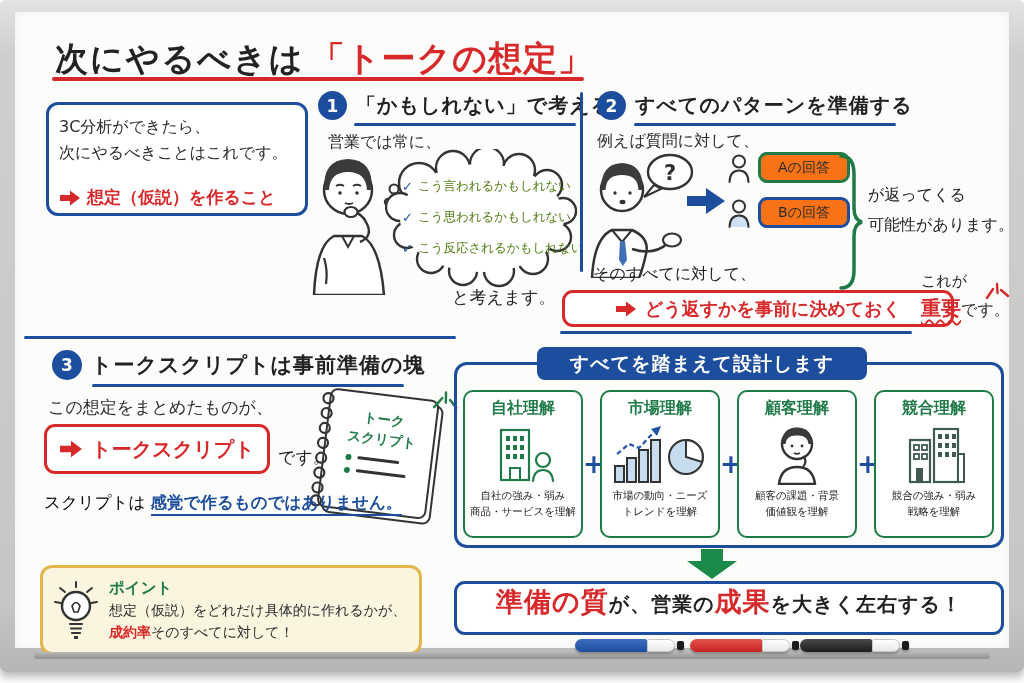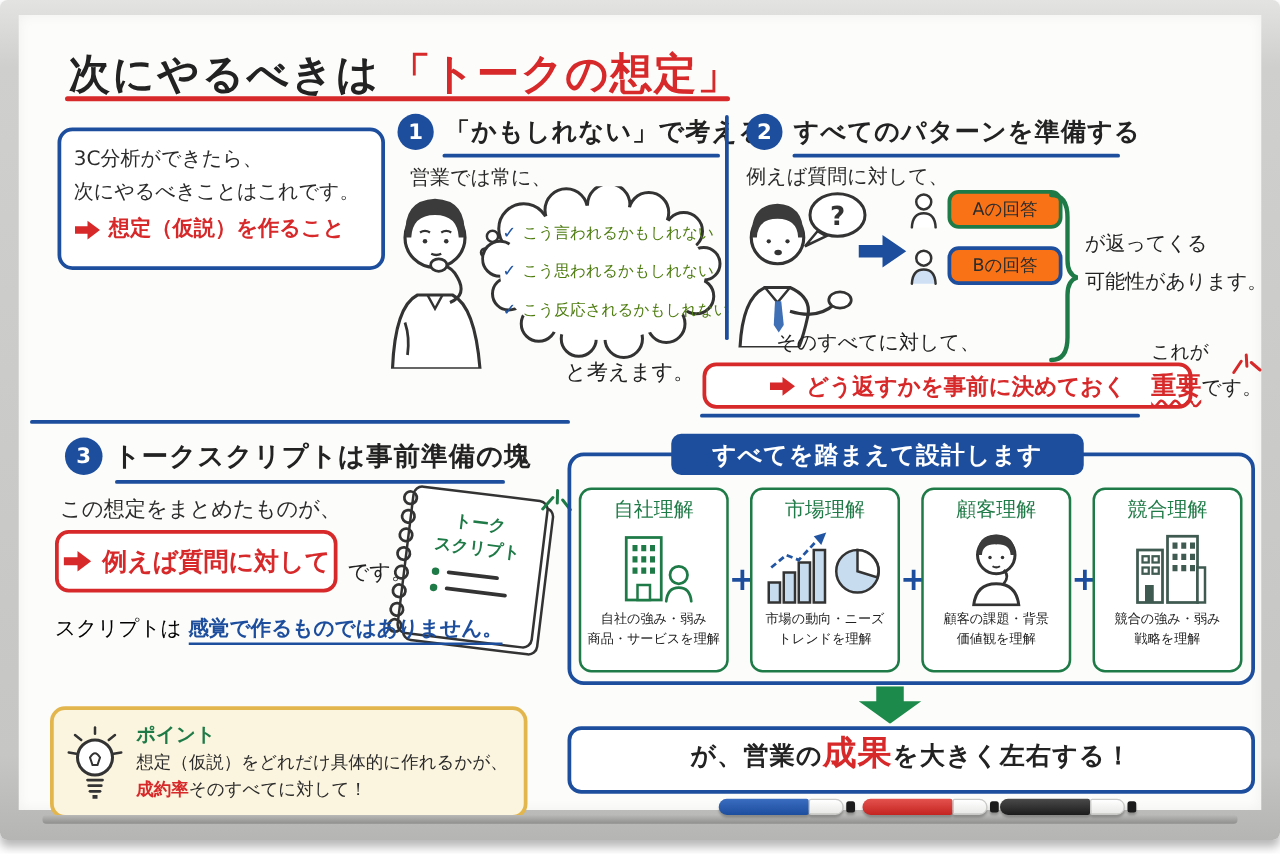--- a/index.html
+++ b/index.html
@@ -16,21 +16,21 @@
 
   
   .title-row { display:flex; align-items:baseline; gap:6px; white-space:nowrap; }
   .title-black { font-size:33px; font-weight:bold; letter-spacing:2px; color:#222; }
   .title-red   { font-size:34px; font-weight:bold; letter-spacing:1px; color:#d7282a; }
   .title-underline { height:4px; background:#d7282a; border-radius:2px; }
 
   
   .intro-box { border:3px solid #1d4e9e; border-radius:12px; background:#fff;
                padding:9px 10px; font-size:16px; line-height:1.6; color:#2b2b2b; }
-  .action-row { display:flex; align-items:center; gap:6px; margin-top:5px; white-space:nowrap; }
+  .action-row { display:flex; align-items:center; gap:6px; margin-top:19px; white-space:nowrap; }
   .action-row .txt { color:#d7282a; font-weight:bold; font-size:17px; }
 
   
   .sec-header { display:flex; align-items:center; gap:9px; white-space:nowrap; }
   .num-circle { width:29px; height:29px; border-radius:50%; background:#1d4e9e; color:#fff;
                 display:flex; align-items:center; justify-content:center;
                 font-size:17px; font-weight:bold; flex:0 0 auto; }
   .sec-title { font-size:20px; font-weight:bold; color:#222; letter-spacing:1px; }
   .blue-underline { height:3px; background:#1d4e9e; border-radius:2px; }
   .lead { font-size:16px; color:#2b2b2b; white-space:nowrap; }
@@ -62,21 +62,21 @@
   .note3 { font-size:16.5px; white-space:nowrap; }
   .note3 .blue-part { color:#1d4e9e; font-weight:bold; border-bottom:2.5px solid #1d4e9e; padding-bottom:2px; }
 
   
   .design-outer { border:3px solid #1d4e9e; border-radius:13px; background:transparent; }
   .design-banner { background:#1d4e9e; border-radius:8px; color:#fff; font-weight:bold; font-size:19px;
                    display:flex; align-items:center; justify-content:center; letter-spacing:1px; white-space:nowrap; }
   .cards-row { display:flex; align-items:center; }
   .card { width:120px; height:148px; border:2.5px solid #1e7a46; border-radius:10px; background:#fff;
           display:flex; flex-direction:column; align-items:center; padding-top:6px; }
-  .card-title { color:#1e7a46; font-weight:normal; font-size:16px; white-space:nowrap; }
+  .card-title { color:#1e7a46; font-weight:bold; font-size:16px; white-space:nowrap; }
   .card-icon { height:66px; display:flex; align-items:center; justify-content:center; margin-top:2px; }
   .card-desc { font-size:10.5px; color:#222; line-height:1.55; text-align:center; white-space:nowrap; }
   .plus { width:17px; text-align:center; color:#1d4e9e; font-weight:bold; font-size:26px; }
 
   
   .conclusion { border:3px solid #1d4e9e; border-radius:11px; background:#fff;
                 display:flex; align-items:baseline; justify-content:center; white-space:nowrap; }
   .concl-red { font-size:27px; font-weight:bold; color:#d7282a; letter-spacing:1px; }
   .concl-black { font-size:20px; color:#222; font-weight:bold; letter-spacing:1px; }
 
@@ -233,21 +233,21 @@
   </div>
 
   <svg class="abs" style="left:838px; top:152px;" width="26" height="140" viewBox="0 0 26 140">
     <path d="M3 4 Q16 4 16 22 L16 56 Q16 68 24 70 Q16 72 16 84 L16 118 Q16 136 3 136" fill="none" stroke="#1e7a46" stroke-width="3.5" stroke-linecap="round"></path>
   </svg>
   <div class="abs nowrap" style="left:868px; top:180px; font-size:16px; color:#222; line-height:1.9;">
     <div>が返ってくる</div>
     <div>可能性があります。</div>
   </div>
 
-  <div class="abs nowrap" style="left:593px; top:264px; font-size:16px; color:#222;margin-left:28px;">そのすべてに対して、</div>
+  <div class="abs nowrap" style="left:593px; top:264px; font-size:16px; color:#222;">そのすべてに対して、</div>
 
   <div class="abs red-box" style="left:562px; top:290px; width:392px; height:37px;">
     <svg width="22" height="18" viewBox="0 0 22 18">
         <path d="M1 6 h10 V1.5 L21 9 L11 16.5 V12 H1 Z" fill="#d7282a"></path>
       </svg>
     <span class="txt" style="font-size:18px;">どう返すかを事前に決めておく</span>
   </div>
 
   <div class="abs nowrap" style="left:921px; top:272px;">
     <div class="emph-pre">これが</div>
@@ -270,21 +270,21 @@
     <div class="num-circle" style="width:30px;height:30px;">3</div>
     <div class="sec-title" style="font-size:21px;">トークスクリプトは事前準備の塊</div>
   </div>
   <div class="abs blue-underline" style="left:92px; top:384px; width:312px;"></div>
   <div class="abs lead" style="left:48px; top:396px; font-size:17px;">この想定をまとめたものが、</div>
 
   <div class="abs red-box" style="left:44px; top:424px; width:226px; height:50px;">
     <svg width="24" height="20" viewBox="0 0 22 18">
         <path d="M1 6 h10 V1.5 L21 9 L11 16.5 V12 H1 Z" fill="#d7282a"></path>
       </svg>
-    <span class="txt" style="font-size:20px;">例えば質問に対して</span>
+    <span class="txt" style="font-size:20px;">トークスクリプト</span>
   </div>
   <div class="abs nowrap" style="left:278px; top:446px; font-size:17px; color:#222;">です。</div>
 
   <div class="abs notebook" style="left:298px; top:386px; width:150px; height:136px;">
     <div class="abs" style="left:30px; top:12px; width:110px; height:120px; background:#fff; border:2.5px solid #333; border-radius:8px;"></div>
     <div class="abs" style="left:25px; top:7px; width:110px; height:120px; background:#fff; border:2.5px solid #333; border-radius:8px;"></div>
     <svg class="abs" style="left:12px; top:10px;" width="24" height="118" viewBox="0 0 24 118">
       <g fill="none" stroke="#333" stroke-width="2.2">
         <circle cx="12" cy="8" r="5"></circle>
           <circle cx="12" cy="23" r="5"></circle>
@@ -429,20 +429,21 @@
         <div>戦略を理解</div>
       </div>
     </div>
   </div>
 
   <svg class="abs" style="left:684px; top:549px;" width="56" height="30" viewBox="0 0 56 30">
     <path d="M17 0 h22 v12 h14 L28 30 L3 12 h14 Z" fill="#1c8a4a"></path>
   </svg>
 
   <div class="abs conclusion" style="left:454px; top:581px; width:550px; height:54px;">
+    <span class="concl-red">準備の質</span>
     <span class="concl-black">が、営業の</span>
     <span class="concl-red">成果</span>
     <span class="concl-black">を大きく左右する！</span>
   </div>
 
   <div class="abs point-box" style="left:40px; top:565px; width:382px; height:90px;">
     <svg width="50" height="62" viewBox="0 0 50 62" style="flex:0 0 auto; margin-top:4px;">
       <g stroke="#333" stroke-width="2" stroke-linecap="round">
         <path d="M4 22 L10 23"></path>
           <path d="M46 22 L40 23"></path>

